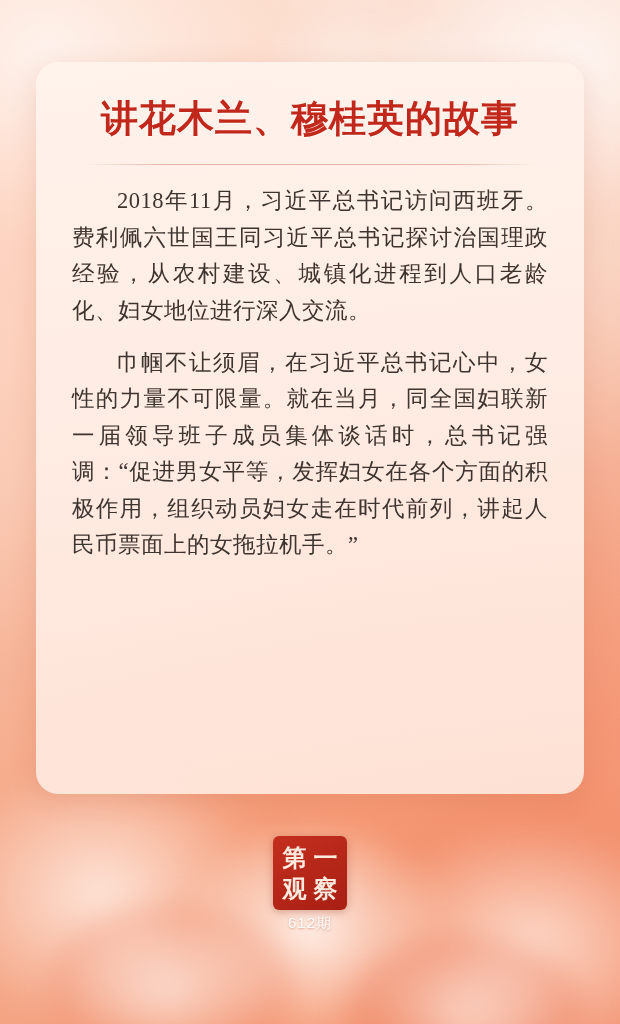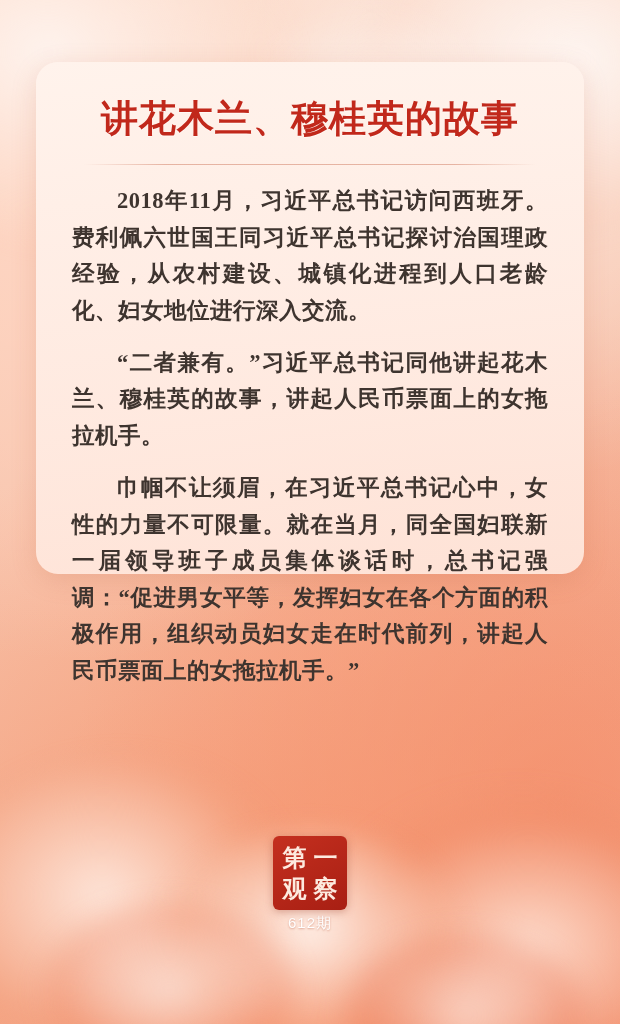--- a/index.html
+++ b/index.html
@@ -49,21 +49,21 @@
   .petal.p7 { right: 30px; top: 930px; width: 250px; height: 170px;
     background: radial-gradient(ellipse at 50% 50%, rgba(255,255,255,0.45), rgba(233,112,78,0.28) 58%, rgba(233,112,78,0) 78%); }
   .petal.p8 { left: 240px; top: 0px; width: 260px; height: 200px;
     background: radial-gradient(ellipse at 50% 50%, rgba(255,255,255,0.5), rgba(255,225,210,0) 70%); }
 
   .card {
     position: absolute;
     left: 36px;
     top: 62px;
     width: 548px;
-    height: 512px;
+    height: 732px;
     box-sizing: border-box;
     border-radius: 22px;
     background: linear-gradient(175deg, rgba(255,243,236,0.97) 0%, rgba(255,238,230,0.96) 40%, rgba(255,230,219,0.94) 100%);
     box-shadow: 0 6px 26px rgba(190, 95, 62, 0.18);
     padding: 34px 36px 20px 36px;
   }
 
   .title {
     margin: 0;
     text-align: center;
@@ -89,21 +89,20 @@
 
   .para {
     margin: 0 0 16px 0;
     text-indent: 2em;
     font-size: 22.5px;
     line-height: 1.62;
     color: #3e342f;
     text-align: justify;
     letter-spacing: 0.5px;
     font-family: "Liberation Serif", "DejaVu Serif", serif;
-    font-weight: bold;
   }
   .para:last-child { margin-bottom: 0; }
 
   .seal-wrap {
     position: absolute;
     left: 0;
     right: 0;
     top: 836px;
     text-align: center;
   }
@@ -159,21 +158,20 @@
   <div class="petal p5"></div>
   <div class="petal p6"></div>
   <div class="petal p7"></div>
 
   <div class="card">
     <h1 class="title">讲花木兰、穆桂英的故事</h1>
     <div class="title-rule"></div>
 
     <div class="body">
       <p class="para">2018年11月，习近平总书记访问西班牙。费利佩六世国王同习近平总书记探讨治国理政经验，从农村建设、城镇化进程到人口老龄化、妇女地位进行深入交流。</p>
-      <p class="para">“二者兼有。”习近平总书记同他讲起花木兰、穆桂英的故事，讲起人民币票面上的女拖拉机手。</p>
       <p class="para">巾帼不让须眉，在习近平总书记心中，女性的力量不可限量。就在当月，同全国妇联新一届领导班子成员集体谈话时，总书记强调：“促进男女平等，发挥妇女在各个方面的积极作用，组织动员妇女走在时代前列，讲起人民币票面上的女拖拉机手。”</p>
     </div>
   </div>
 
   <div class="seal-wrap">
     <div class="seal">
       <div class="seal-grid">
         <div class="seal-ch">第</div>
         <div class="seal-ch">一</div>
         <div class="seal-ch">观</div>

